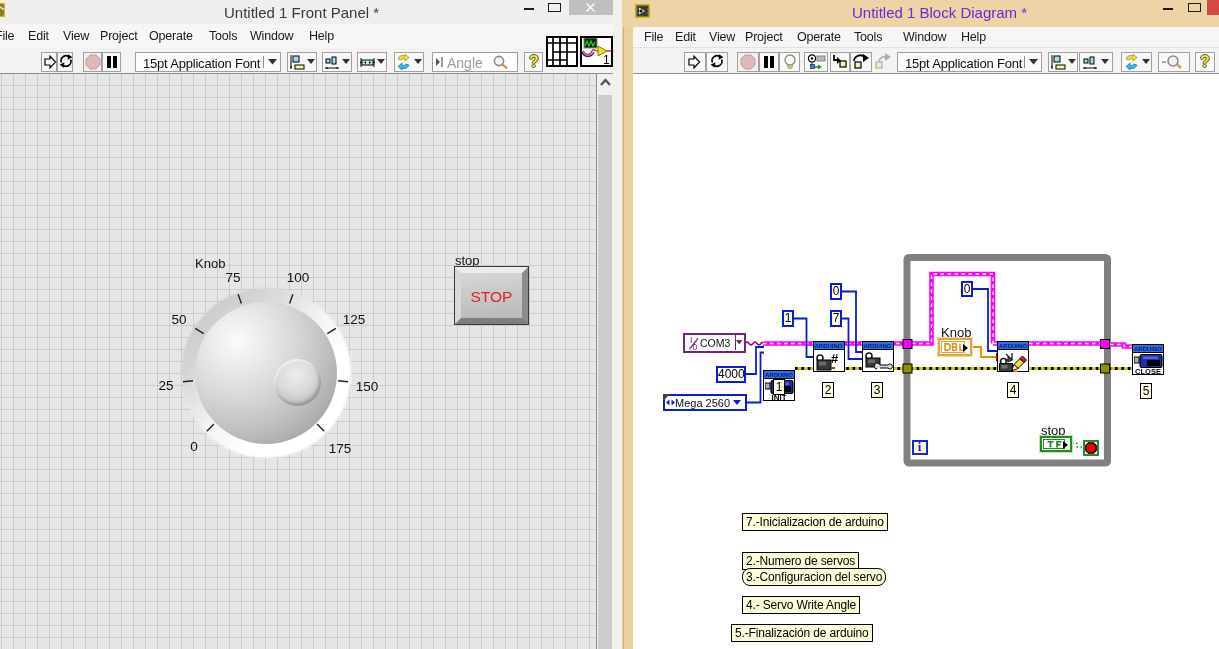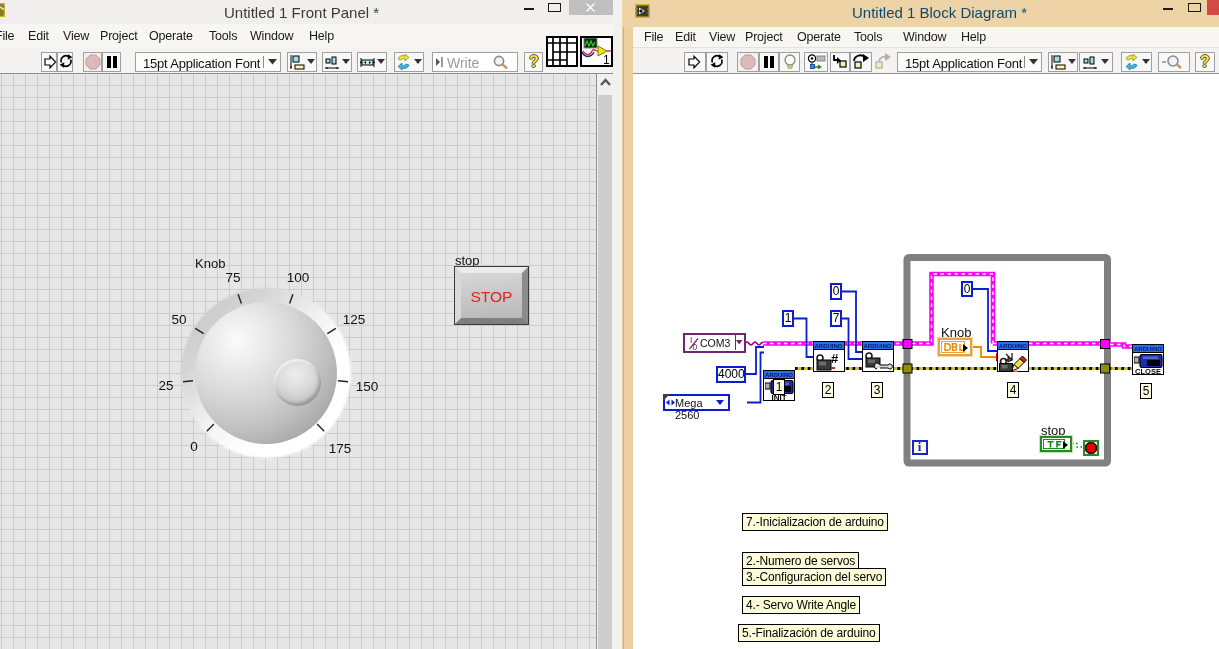--- a/index.html
+++ b/index.html
@@ -25,21 +25,21 @@
 
 .wbtn-dash { position:absolute; background:#1a1a1a; }
 .wbtn-max { position:absolute; border:1.5px solid #1a1a1a; background:transparent; }
 
 
 .tbtn { position:absolute; top:4px; height:20px; border:1px solid #a0a0a0; background:#f8f8f8; }
 
 
 #bd { position:absolute; left:622px; top:0; width:597px; height:649px; background:#eed3a7; transform:translateZ(0); }
 #bd-title { position:absolute; left:0; top:0; width:597px; height:27px; }
-#bd-title .ttl { position:absolute; left:230px; top:4px; font-size:15px; color:#0c4a6e; white-space:nowrap; }
+#bd-title .ttl { position:absolute; left:230px; top:4px; font-size:15px; color:#6d28d9; white-space:nowrap; }
 #bd-inner { position:absolute; left:11px; box-shadow:-11px 0 0 #eccf9f; top:27px; width:586px; height:622px; background:#fff; }
 #bd-menubar { position:absolute; left:0; top:0; width:586px; height:21px; background:#f7f6f5; font-size:12.5px; letter-spacing:-0.2px; color:#1a1a1a; border-bottom:1px solid #e2e2e2;}
 #bd-menubar span { position:absolute; top:3px; }
 #bd-toolbar { position:absolute; left:0; top:21px; width:586px; height:26px; background:#f4f3f2; border-bottom:1px solid #8f8f8f; }
 #bd-diagram { position:absolute; left:0; top:47px; width:586px; height:575px; background:#fff; }
 
 
 .blk { position:absolute; width:32px; height:31px; border:1px solid #000; background:#fff; transform:translateZ(0); }
 .blk .hdr { position:absolute; left:0; top:0; right:0; height:8px; background:#2e6de8; border-bottom:1px solid #000;
   color:#0a1a60; font-size:6px; font-weight:bold; text-align:center; line-height:8px; letter-spacing:0px; font-family:"Liberation Sans",sans-serif; }
@@ -143,21 +143,21 @@
     </svg>
     <svg class="abs" style="left:414px; top:11px;" width="9" height="7">
         <polygon points="0,0 8,0 4,5" fill="#333"></polygon>
       </svg>
 
     <div class="tbtn" style="left:432px; width:86px; background:#fff;"></div>
     <svg class="abs" style="left:436px; top:9px;" width="8" height="10">
         <path d="M0,1 L4,5 L0,9 Z" fill="#555"></path>
         <path d="M6,0 L6,10" stroke="#555" stroke-width="1.2"></path>
       </svg>
-    <div class="abs" style="left:447px; top:7px; font-size:14px; color:#9b9b9b;">Write</div>
+    <div class="abs" style="left:447px; top:7px; font-size:14px; color:#9b9b9b;">Angle</div>
     <svg class="abs" style="left:492px; top:7px;" width="17" height="15">
       <circle cx="7" cy="6" r="4.6" fill="#f3f3f3" stroke="#8a8a8a" stroke-width="1.6"></circle>
       <path d="M10.5,9.5 L15,13.5" stroke="#c49a6c" stroke-width="2.4"></path>
     </svg>
 
     <div class="tbtn" style="left:524px; width:19px;"></div>
     <div class="abs" style="left:529px; top:5px; font-size:16px; font-weight:bold; color:#f6e829; text-shadow:-1px 0 #555,1px 0 #555,0 -1px #555,0 1px #555;">?</div>
 
   </div>
   <div class="abs" style="left:546px; top:36px; width:32px; height:31px; background:#fff; border:2px solid #000; z-index:5;">
@@ -414,21 +414,21 @@
         </svg>
         <div class="abs" style="left:15px; top:2px; font-size:10.5px; color:#111;">COM3</div>
         <div class="abs" style="right:8px; top:0; width:1.5px; height:15px; background:#722672;"></div>
         <svg class="abs" style="right:1px; top:5px;" width="7" height="6">
             <polygon points="0,0 6.5,0 3.2,4.5" fill="#722672"></polygon>
           </svg>
       </div>
 
       <div class="const" style="left:83px; top:292px; width:30px; height:17px; line-height:13px;">4000</div>
 
-      <div class="abs" style="left:30px; top:320px; width:67px; height:17px; border:2px solid #0b1ecf; background:#fff;">
+      <div class="abs" style="left:30px; top:320px; width:84px; height:17px; border:2px solid #0b1ecf; background:#fff;">
         <div class="abs" style="left:-2px; top:-2px; width:0; height:0; border-top:7px solid #404040; border-right:7px solid transparent;"></div>
         <svg class="abs" style="left:1px; top:2px;" width="10" height="9">
           <polygon points="0,4.5 3.5,1.5 3.5,7.5" fill="#0b1ecf"></polygon>
             <polygon points="9,4.5 5.5,1.5 5.5,7.5" fill="#0b1ecf"></polygon>
         </svg>
         <div class="abs" style="left:10px; top:1px; font-size:11px; color:#111;">Mega 2560</div>
         <svg class="abs" style="right:3px; top:4px;" width="9" height="6">
             <polygon points="0,0 8,0 4,5" fill="#0b1ecf"></polygon>
           </svg>
       </div>
@@ -533,18 +533,18 @@
       </div>
 
       <div class="numlab" style="left:140px; top:305px; width:12px; height:16px; line-height:14px;">1</div>
       <div class="numlab" style="left:189px; top:308px; width:12px; height:16px; line-height:14px;">2</div>
       <div class="numlab" style="left:238px; top:308px; width:12px; height:16px; line-height:14px;">3</div>
       <div class="numlab" style="left:374px; top:308px; width:12px; height:16px; line-height:14px;">4</div>
       <div class="numlab" style="left:507px; top:309px; width:12px; height:16px; line-height:14px;">5</div>
 
       <div class="anno" style="left:109px; top:439px;">7.-Inicializacion de arduino</div>
       <div class="anno" style="left:109px; top:478px;">2.-Numero de servos</div>
-      <div class="anno" style="left:109px; top:494px;">3.-Configuracion del servo</div>
+      <div class="anno" style="left:109px; top:494px;border-radius:8px;">3.-Configuracion del servo</div>
       <div class="anno" style="left:109px; top:521.5px;">4.- Servo Write Angle</div>
-      <div class="anno" style="left:105px; top:550px;">5.-Finalización de arduino</div>
+      <div class="anno" style="left:98px; top:550px;">5.-Finalización de arduino</div>
     </div>
   </div>
 </div>
 
 </body></html>

